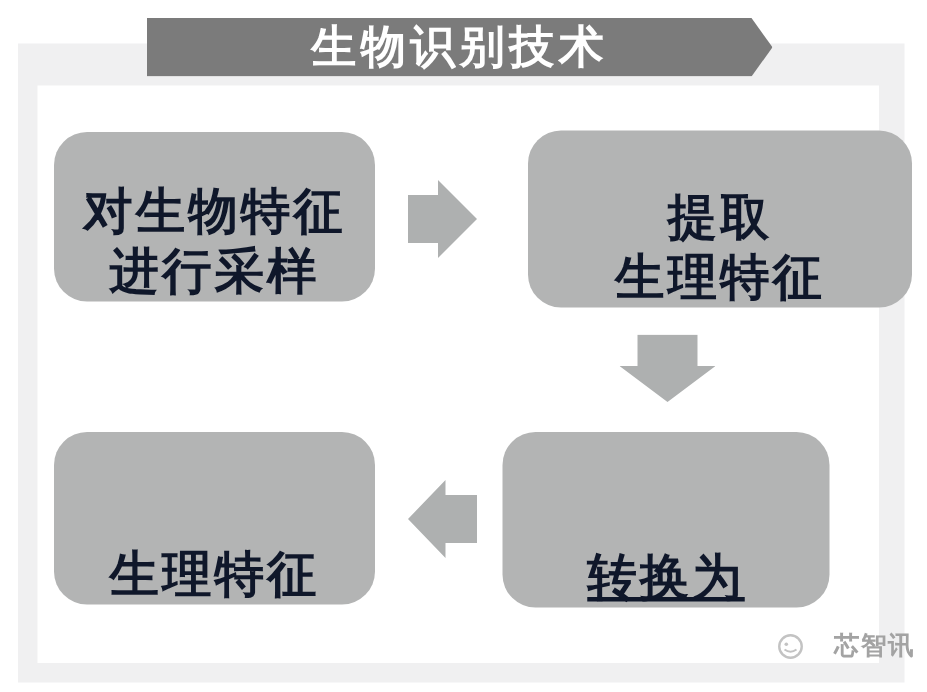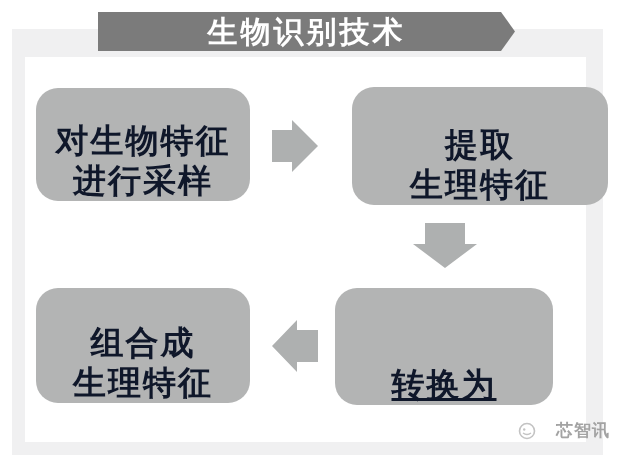--- a/index.html
+++ b/index.html
@@ -139,21 +139,20 @@
 
   <div class="arrow arrow-down"></div>
 
   <div class="box box3">
     <span>转换为</span>
   </div>
 
   <div class="arrow arrow-left"></div>
 
   <div class="box box4">
-    <span>组合成</span>
     <span>生理特征</span>
   </div>
 
   <div class="watermark">
     <svg class="wm-logo" viewBox="0 0 18 18">
       <circle cx="9" cy="9" r="7.5" fill="none" stroke="#c3c3c3" stroke-width="1.6"></circle>
       <circle cx="6.2" cy="7.5" r="1.2" fill="#c3c3c3"></circle>
       <path d="M5 11 q4 3 8 0" fill="none" stroke="#c3c3c3" stroke-width="1.4"></path>
     </svg>
     <span class="wm-text">芯智讯</span>

